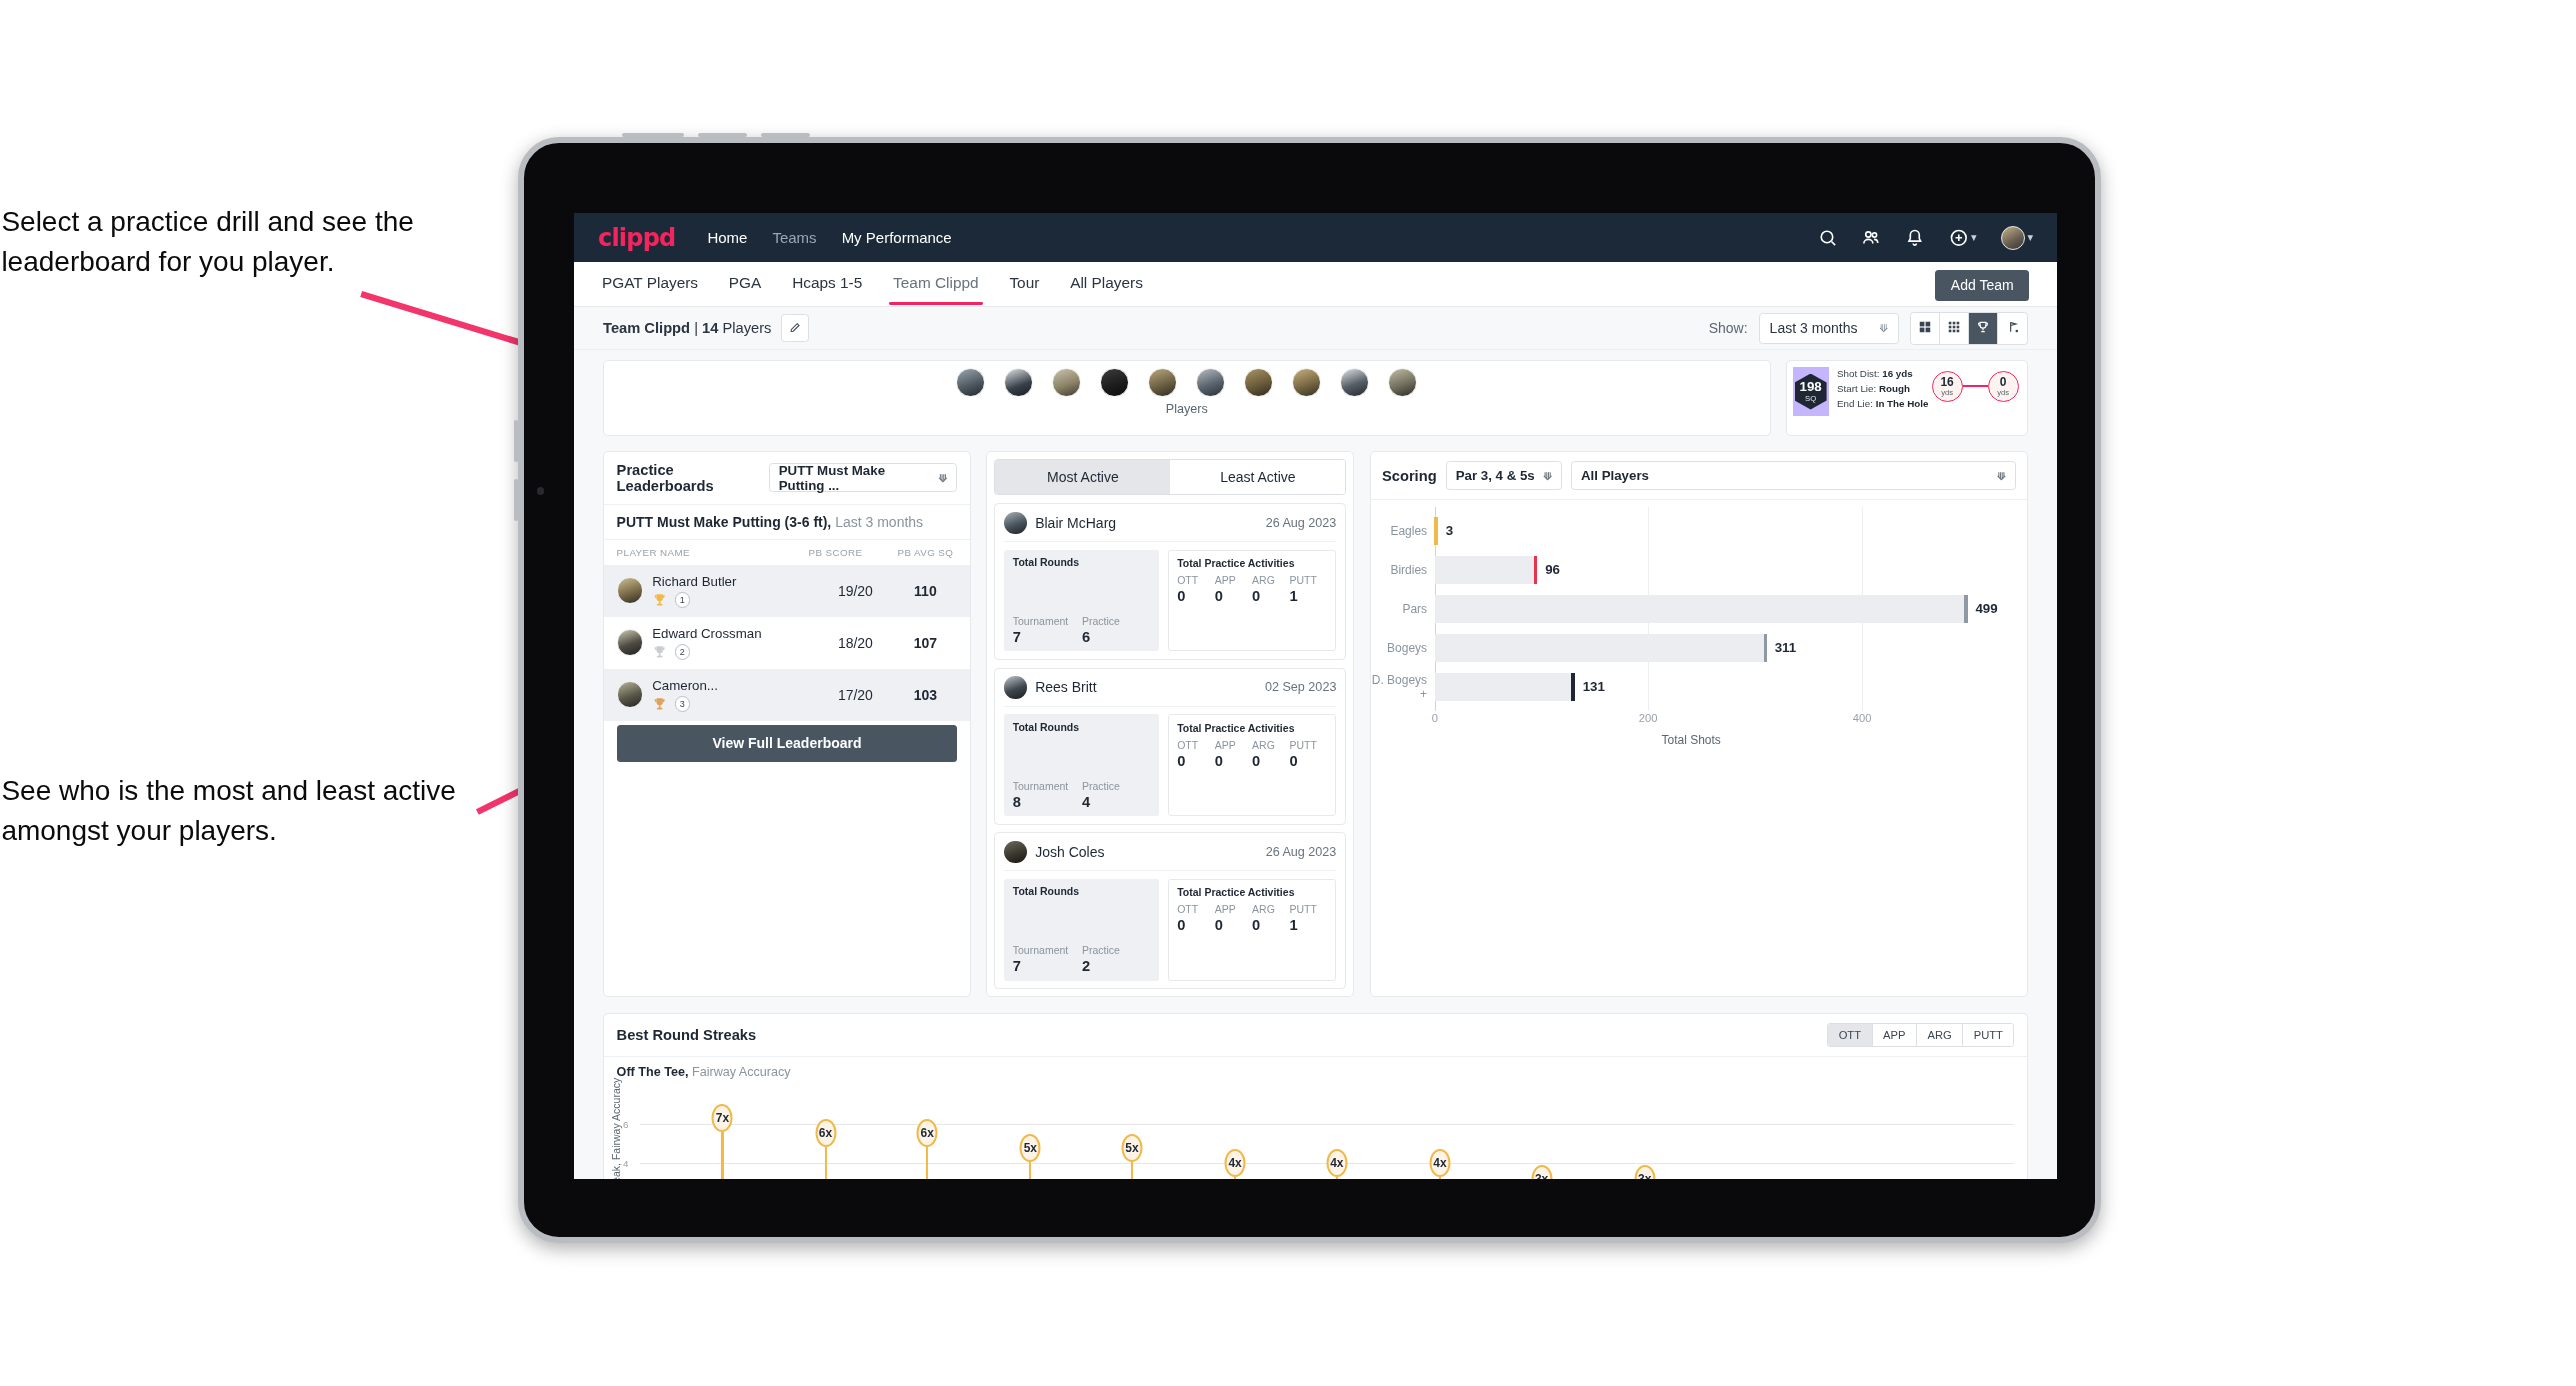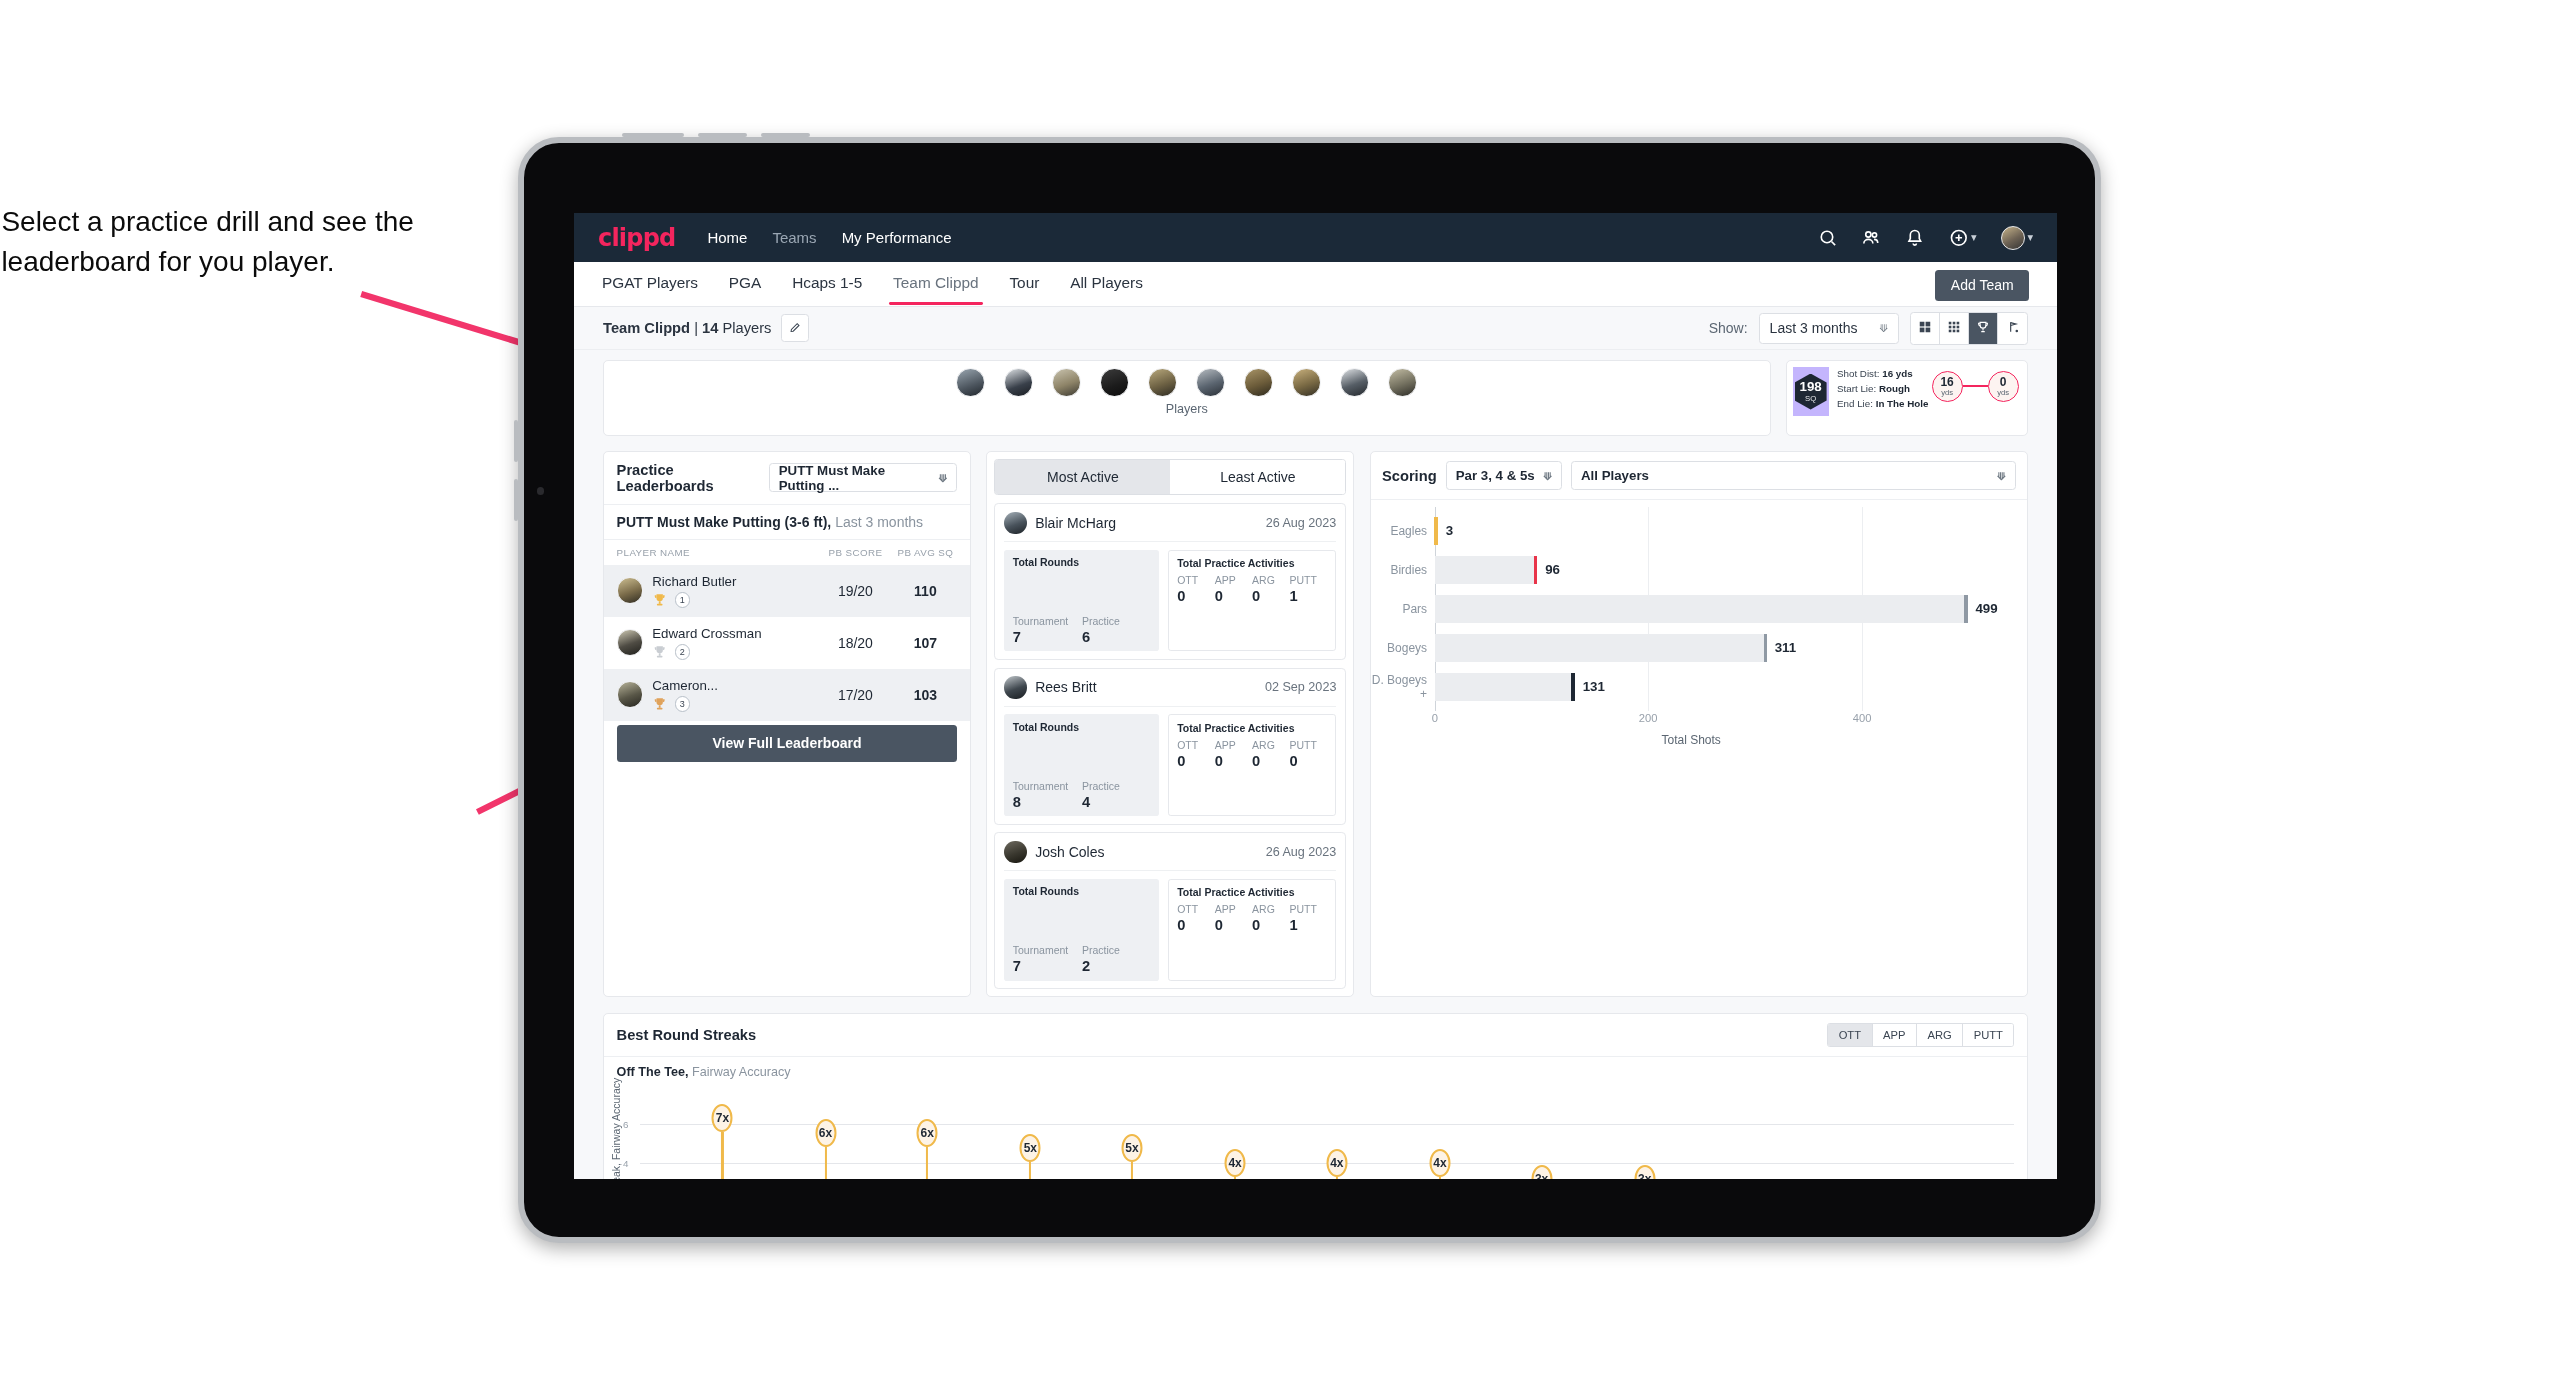--- a/index.html
+++ b/index.html
@@ -142,21 +142,21 @@
   .col-c { flex: 1 1 auto; }
 
   
   .pl-card { padding: 0 0 11.2px; }
   .pl-head { display: flex; align-items: center; padding: 9.8px 12.6px; gap: 9.8px; border-bottom: 0.7px solid #edeff2; }
   .pl-title { font-size: 14.7px; font-weight: 700; color: #1e2733; }
   .pl-select { margin-left: auto; background: #fff; border: 0.7px solid #dcdfe4; border-radius: 3.5px;
                height: 29px; display: flex; align-items: center; gap: 8.4px; padding: 0 9px; font-size: 13.3px; color: #1e2733; font-weight: 700; }
   .pl-sub { padding: 9px 12.6px; font-size: 14px; color: #8a949f; border-bottom: 0.7px solid #edeff2; }
   .pl-sub b { color: #1e2733; font-weight: 700; }
-  .pl-cols { display: flex; padding: 7.7px 12.6px 6.3px; font-size: 9.8px; color: #98a1ab; letter-spacing: 0.4px; }
+  .pl-cols { display: flex; padding: 7.7px 12.6px 6.3px; font-size: 9.8px; color: #98a1ab; letter-spacing: 0.4px; gap: 20px; }
   .pc-name { flex: 1 1 auto; }
   .pc-score { width: 76px; text-align: center; }
   .pc-sq { width: 64px; text-align: center; }
   .pl-item { display: flex; align-items: center; padding: 9.8px 12.6px; height: 52px; }
   .pl-item.alt { background: #eef0f3; }
   .pli-av { width: 26.6px; height: 26.6px; border-radius: 50%; border: 1.4px solid #f0f1f3; flex: none; }
   .pli-main { flex: 1 1 auto; margin-left: 9px; }
   .pli-name { font-size: 13.3px; color: #1e2733; }
   .pli-badges { display: flex; align-items: center; gap: 7px; margin-top: 3.5px; }
   .trophy { width: 15.4px; height: 14px; }
@@ -230,20 +230,23 @@
             border-radius: 50%; border: 2.1px solid #f0b94a; background: #fdf3e6;
             display: flex; align-items: center; justify-content: center; font-size: 12px; font-weight: 700; color: #1e2733; }
 </style>
 </head>
 <body>
 
 <div class="stage">
 
   <div class="annot" id="annot-practice">
     <p>Select a practice drill and see the leaderboard for you player.</p>
+  </div>
+  <div class="annot" id="annot-active">
+    <p>See who is the most and least active amongst your players.</p>
   </div>
 
   <svg class="arrow-svg" viewBox="0 0 3680 1980">
     <defs>
       <marker id="ah" markerWidth="9" markerHeight="9" refX="7" refY="4.5" orient="auto">
         <path d="M0,0 L9,4.5 L0,9 Z" fill="#f2356b"></path>
       </marker>
     </defs>
     <path d="M516,420 L1262,648" stroke="#f2356b" stroke-width="9" fill="none" marker-end="url(#ah)"></path>
     <path d="M682,1160 L1620,690" stroke="#f2356b" stroke-width="9" fill="none" marker-end="url(#ah)"></path>

